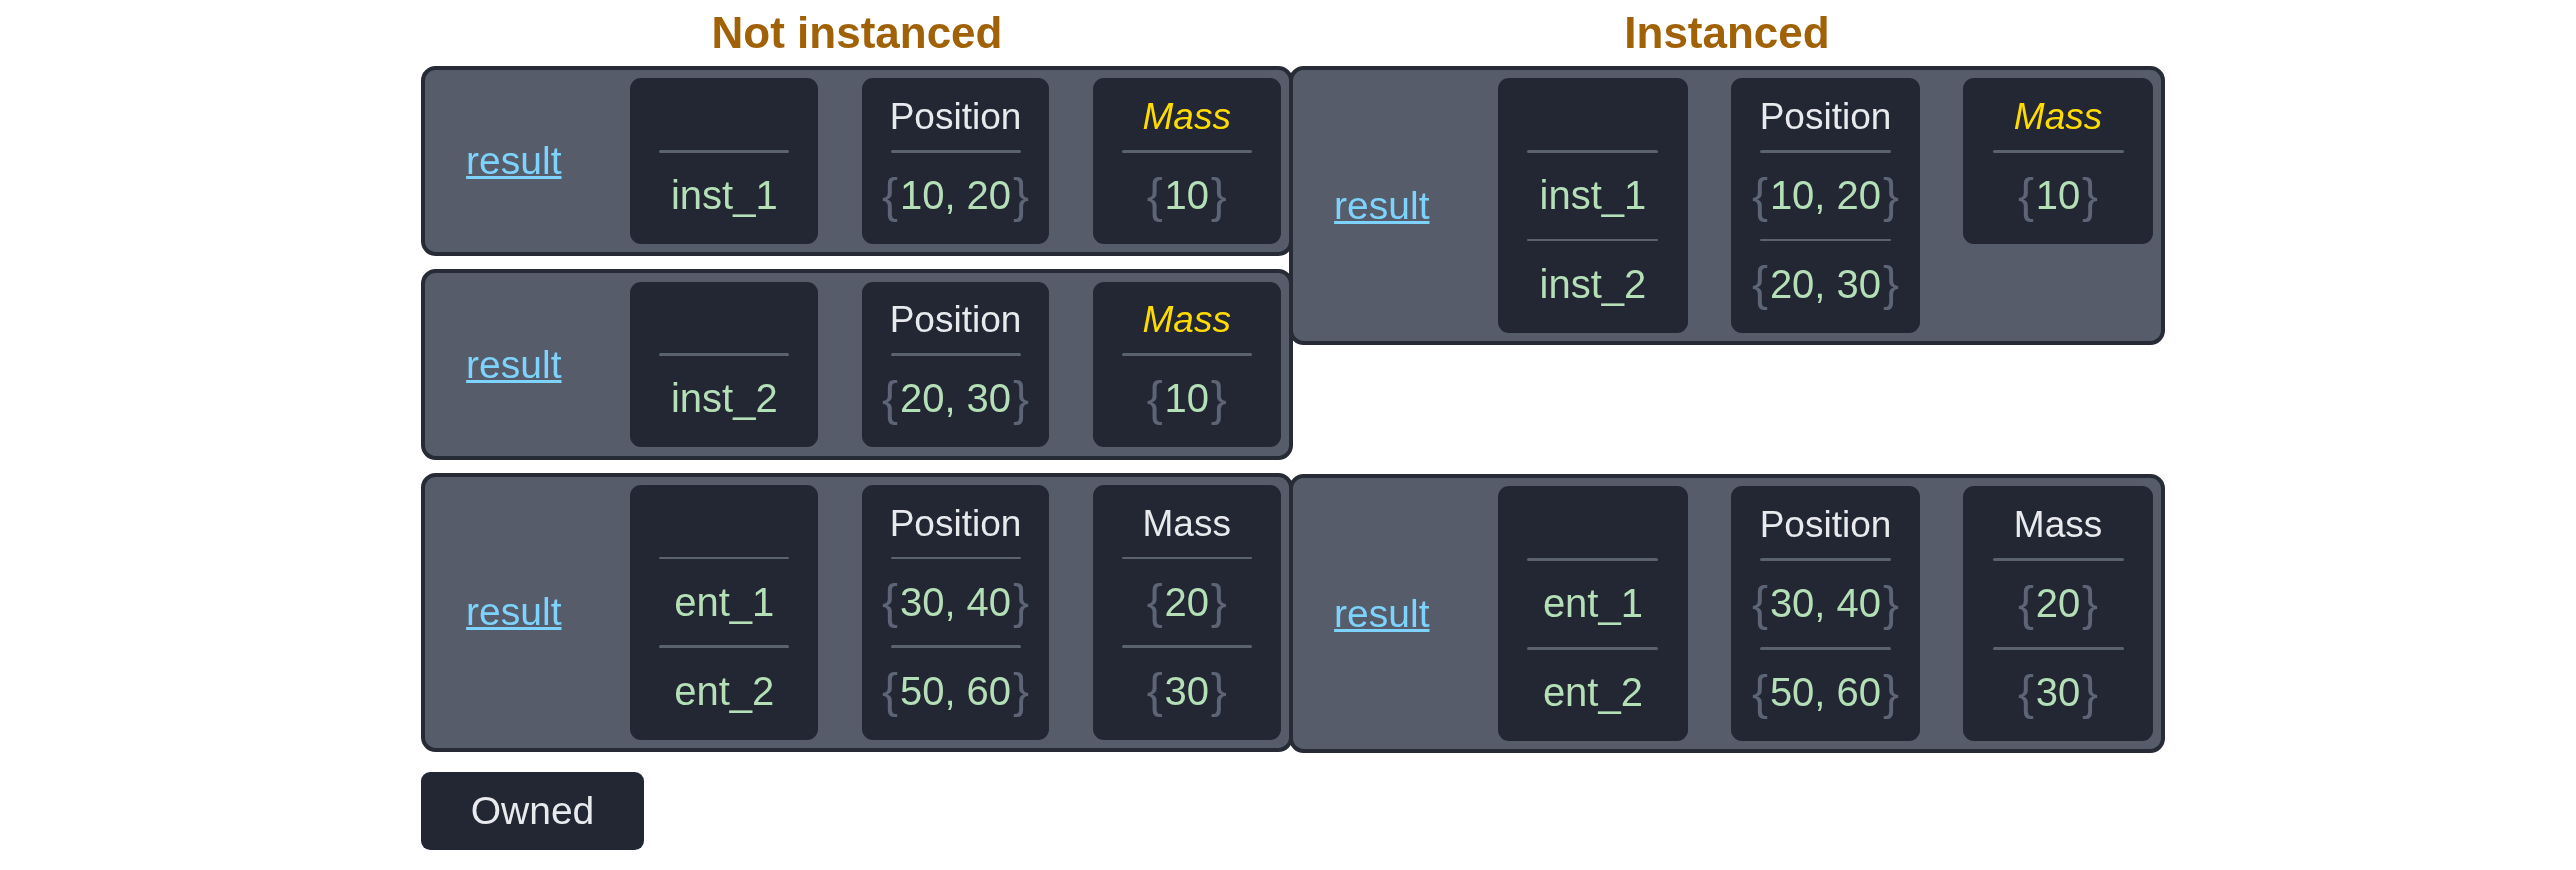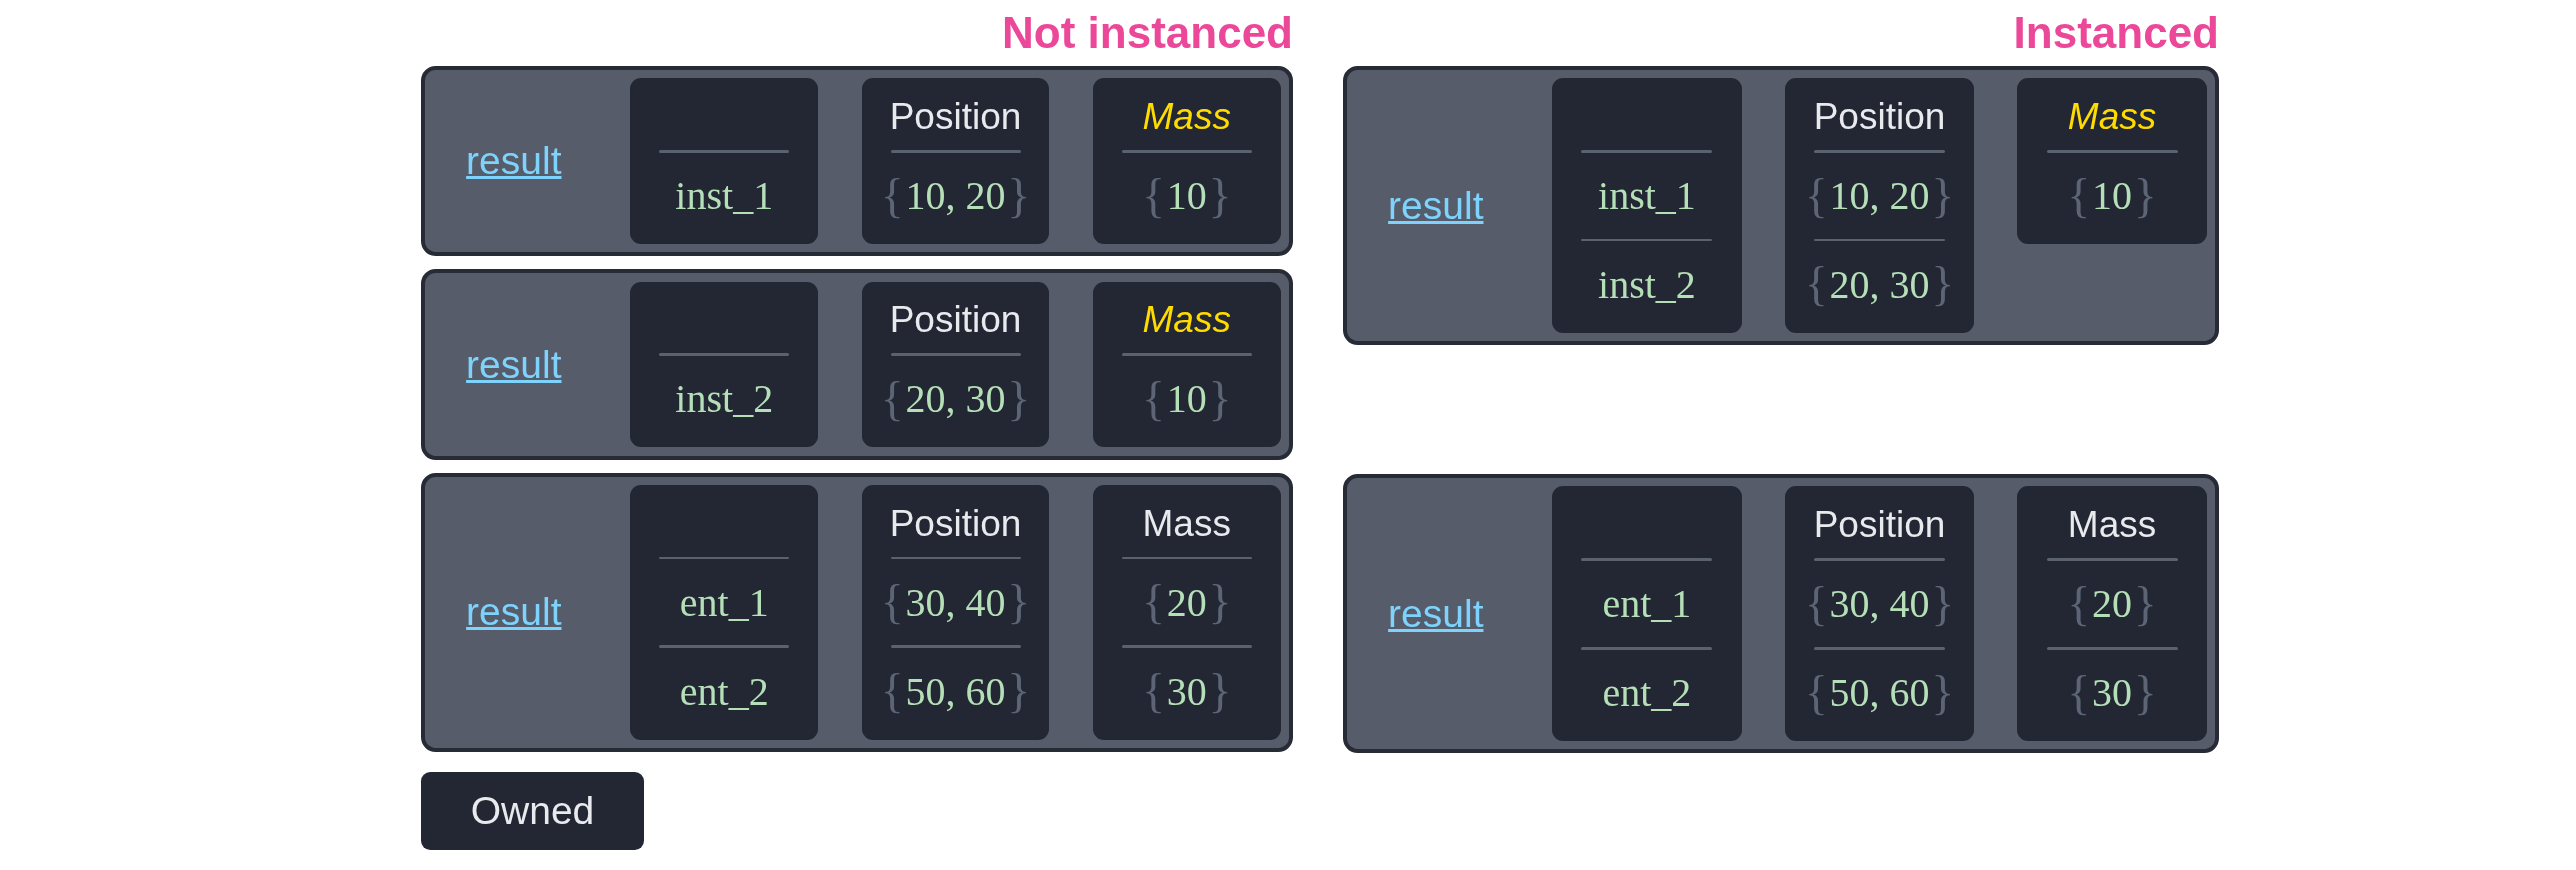--- a/index.html
+++ b/index.html
@@ -4,25 +4,25 @@
 <style>
   * { box-sizing: border-box; margin: 0; padding: 0; }
   html, body { background: #ffffff; }
   body {
     width: 2576px; height: 870px;
     font-family: "Liberation Sans", "DejaVu Sans", sans-serif;
     position: relative; overflow: hidden;
   }
   .section { position: absolute; top: 0; }
   .section-left  { left: 421px; width: 872px; }
-  .section-right { left: 1343px; width: 876px; }
+  .section-right { left: 1289px; width: 876px; }
   .section-title {
     height: 66px; line-height: 66px;
-    text-align: right; font-size: 44px; font-weight: bold;
-    color: #ec4899;
+    text-align: center; font-size: 44px; font-weight: bold;
+    color: #a16207;
   }
   .card {
     border: 4.6px solid #262B35;
     border-radius: 14.7px;
     background: #565C6A;
     padding: 8.3px;
     display: flex;
     margin-bottom: 13px;
   }
   .card.mb-right { margin-bottom: 129px; }
@@ -47,21 +47,21 @@
   }
   .col-header.shared { color: #FFDB00; font-style: italic; }
   .divider {
     height: 2.8px; width: 75%; flex: none;
     margin: 0 auto;
     background: #5A6270; border-radius: 1.8px;
   }
   .cell {
     height: 86px; flex: none;
     display: flex; align-items: center; justify-content: center;
-    font-size: 40px; color: #B5DFB7; font-family: Liberation Serif, serif;
+    font-size: 40px; color: #B5DFB7;
   }
   .brace { color: #5C6475; font-size: 48px; padding: 0 1.8px; line-height: 1; }
   .legend { display: flex; gap: 32px; margin-top: 20px; }
   .legend-box {
     width: 223px; height: 78px;
     background: #222733; border-radius: 9.2px;
     display: flex; align-items: center; justify-content: center;
     font-size: 39px; color: #E8EAEE;
   }
   .legend-box.shared { color: #FFDB00; font-style: italic; }

